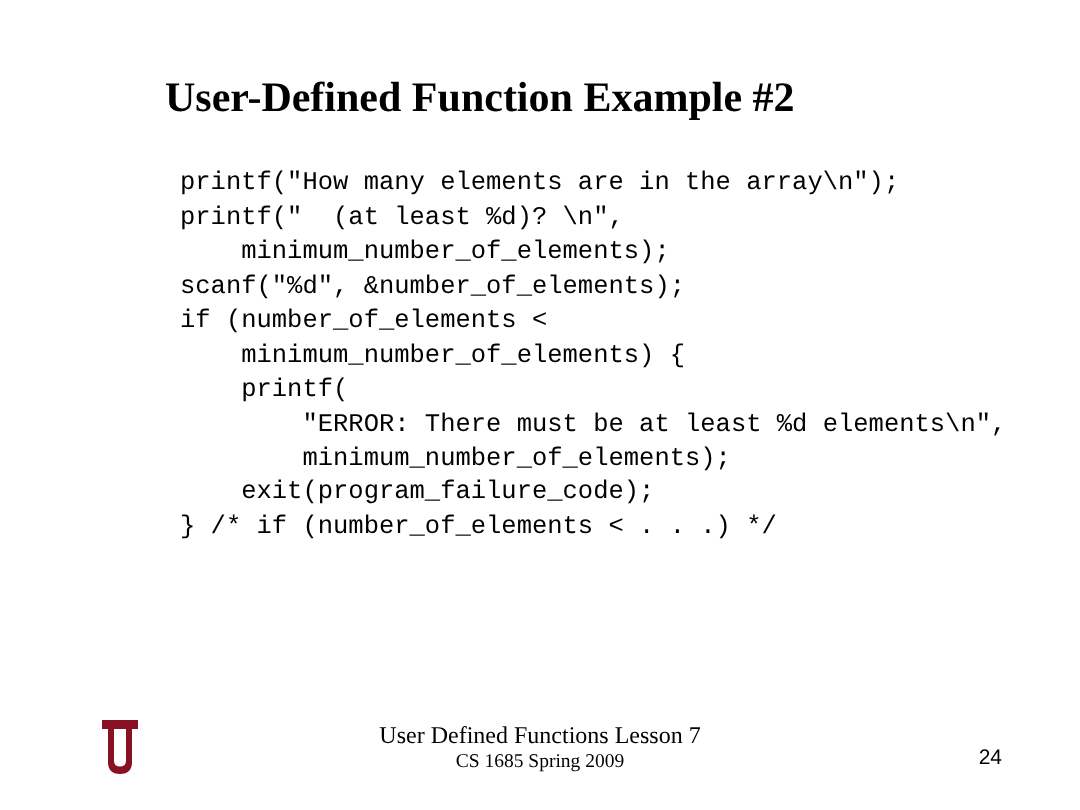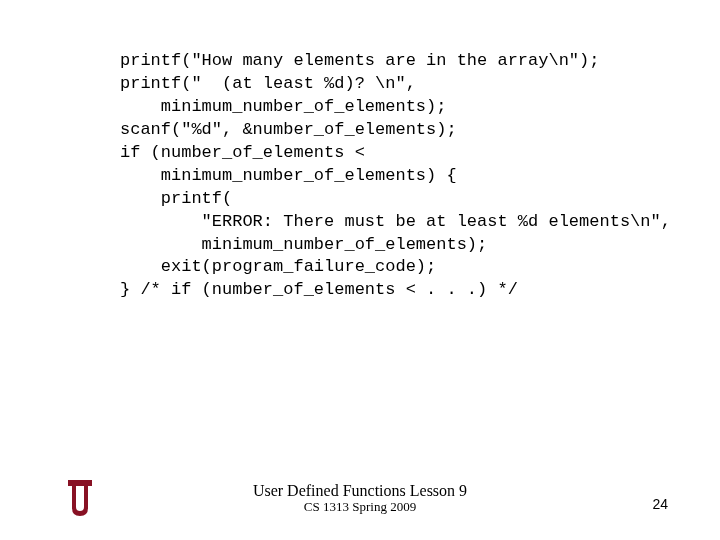--- a/index.html
+++ b/index.html
@@ -67,20 +67,21 @@
       bottom: 20px;
       width: 36px;
       height: 46px;
     }
     .logo svg { width: 100%; height: 100%; }
   </style>
 </head>
 <body>
 
 <div class="slide">
+  <h1 class="title">User-Defined Function Example #2</h1>
   <div class="code-block">printf("How many elements are in the array\n");
 printf("  (at least %d)? \n",
     minimum_number_of_elements);
 scanf("%d", &amp;number_of_elements);
 if (number_of_elements &lt;
     minimum_number_of_elements) {
     printf(
         "ERROR: There must be at least %d elements\n",
         minimum_number_of_elements);
     exit(program_failure_code);
@@ -89,19 +90,19 @@
   <div class="logo">
     <svg viewBox="0 0 36 46">
       <g fill="#881124">
         <path d="M6 6 L30 6 L30 12 L26 12 L26 34 Q26 42 18 42 Q10 42 10 34 L10 12 L6 12 Z M14 12 L14 33 Q14 37 18 37 Q22 37 22 33 L22 12 Z"></path>
       </g>
     </svg>
   </div>
 
   <div class="footer">
     <div class="footer-text">
-      <div class="footer-line1">User Defined Functions Lesson 9</div>
-      <div class="footer-line2">CS 1313 Spring 2009</div>
+      <div class="footer-line1">User Defined Functions Lesson 7</div>
+      <div class="footer-line2">CS 1685 Spring 2009</div>
     </div>
   </div>
 
   <div class="page-num">24</div>
 </div>
 
 </body></html>

